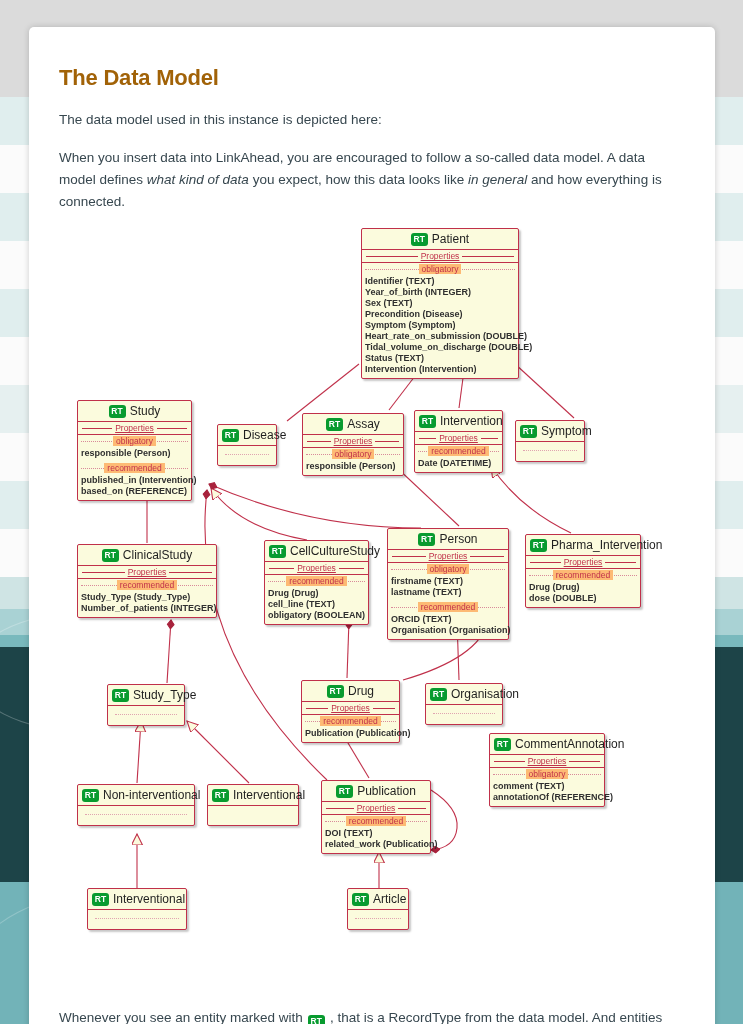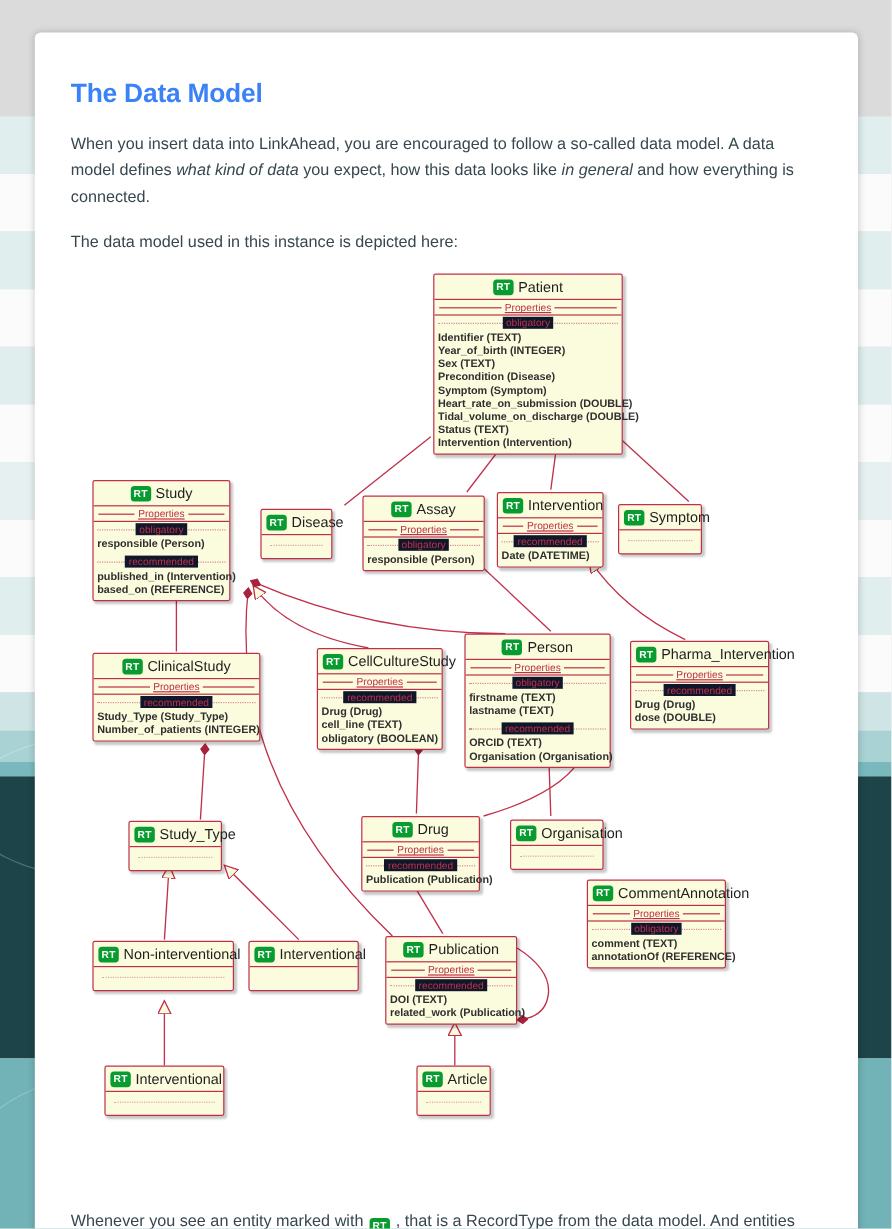--- a/index.html
+++ b/index.html
@@ -55,21 +55,21 @@
     background: #ffffff;
     border-radius: 5px 5px 0 0;
     box-shadow: 0 0 6px rgba(0,0,0,0.18);
     overflow: hidden;
   }
   .card-inner { padding: 26px 30px 0 30px; }
 
   h1#page-title {
     font-size: 22px;
     font-weight: bold;
-    color: #3b82f6;
+    color: #a16207;
     margin: 12px 0 18px 0;
     letter-spacing: -0.2px;
   }
   p.para {
     font-size: 13.5px;
     line-height: 1.62;
     color: #37474f;
     margin: 0 0 16px 0;
   }
   p.para em { font-style: italic; }
@@ -145,21 +145,21 @@
     z-index: 1;
   }
   .node .sect-label {
     text-align: center;
     font-size: 8.5px;
     color: #c0304a;
     position: relative;
     padding: 1px 0;
   }
   .node .sect-label span {
-    background: #0f172a;
+    background: #fdba74;
     padding: 0 3px;
     position: relative; z-index: 2;
   }
   .node .sect-label::before {
     content: "";
     position: absolute;
     left: 3px; right: 3px; top: 50%;
     border-top: 1px dotted #d98a9a;
     z-index: 1;
   }
@@ -210,23 +210,23 @@
   <div class="bg-band bg-dark"></div>
   <div class="bg-band bg-mid"></div>
   <div class="bg-arc"></div>
   <div class="bg-arc2"></div>
 
   <div id="card">
     <div class="card-inner">
 
       <h1 id="page-title">The Data Model</h1>
 
+      <p class="para">The data model used in this instance is depicted here:</p>
+
       <p class="para"><span>When you insert data into LinkAhead, you are encouraged to follow a so-called data model. A data model defines </span><em>what kind of data</em><span> you expect, how this data looks like </span><em>in general</em><span> and how everything is connected.</span></p>
-
-      <p class="para">The data model used in this instance is depicted here:</p>
 
       <div id="diagram">
         <svg class="edges" viewBox="0 0 640 760">
           <defs>
             <marker id="hollow-tri" markerWidth="12" markerHeight="12" refX="10" refY="5" orient="auto">
               <path d="M0,0 L10,5 L0,10 z" fill="#fbfbdd" stroke="#c0304a" stroke-width="1"></path>
             </marker>
             <marker id="filled-dia" markerWidth="10" markerHeight="10" refX="8" refY="4" orient="auto">
               <path d="M0,4 L4,1 L8,4 L4,7 z" fill="#a8223c" stroke="#a8223c" stroke-width="1"></path>
             </marker>

